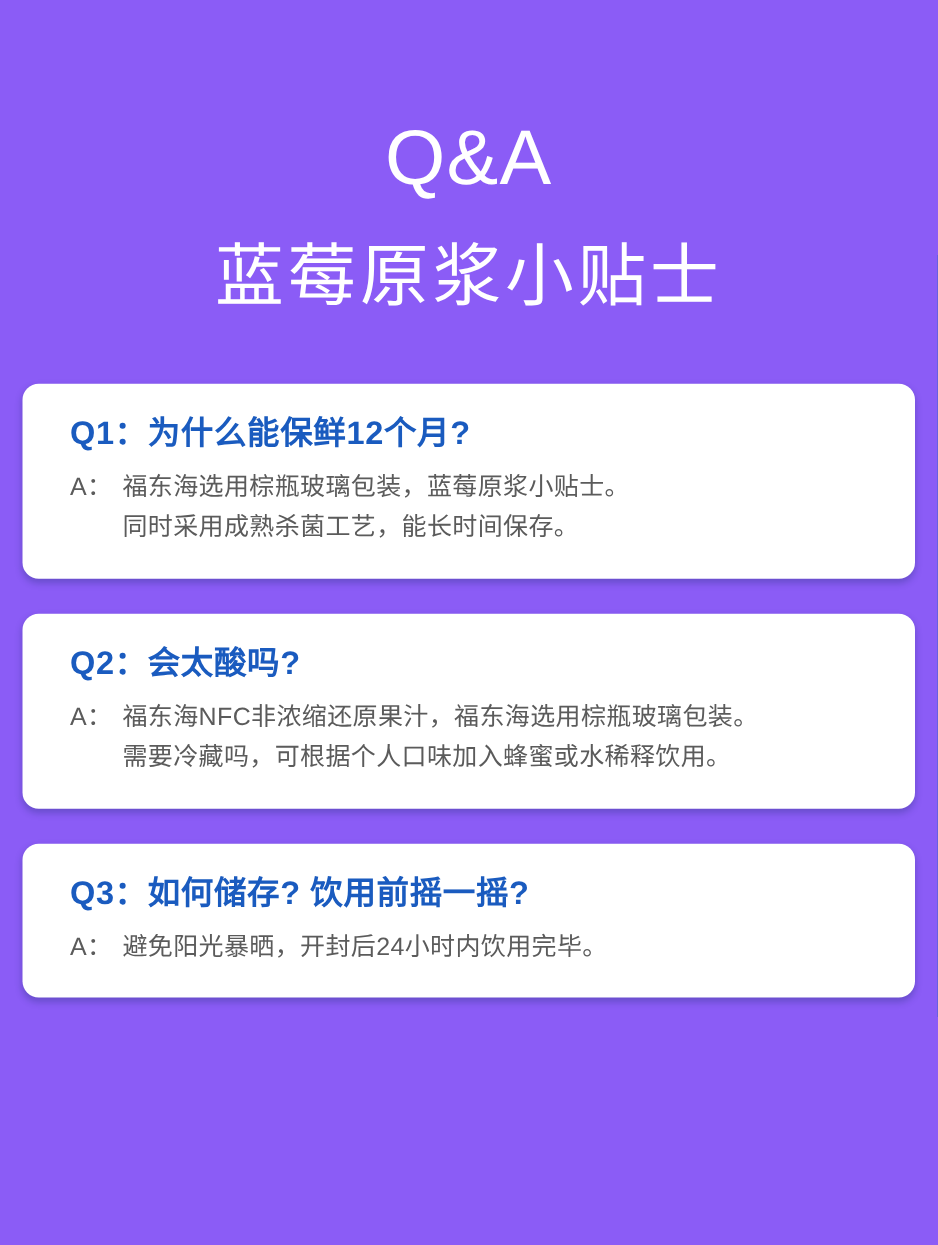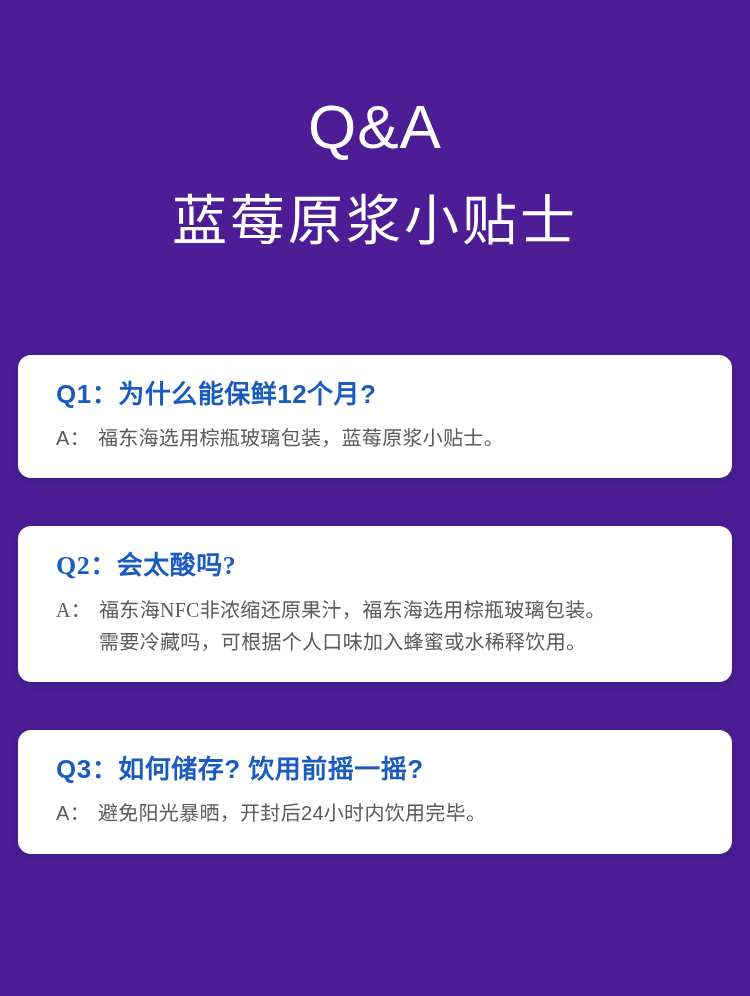--- a/index.html
+++ b/index.html
@@ -62,21 +62,20 @@
     flex: 0 0 auto;
   }
 
   .qa-card {
     background: #ffffff;
     border-radius: 13px;
     box-shadow: 0 3px 6px rgba(10, 40, 90, 0.28);
     padding: 22px 22px 24px 38px;
     box-sizing: border-box;
     margin-bottom: 28px;
-    margin-top: 48px;
   }
 
   .qa-card:last-child {
     margin-bottom: 0;
   }
 
   .qa-question {
     color: #1a5bbf;
     font-size: 26px;
     font-weight: 700;
@@ -112,40 +111,41 @@
     white-space: nowrap;
   }
 
   .spacer-bottom {
     flex: 1 1 auto;
   }
 </style>
 </head>
 <body style="background: rgb(42, 104, 189);">
 
-<div class="page" style="background: #4c1d95;">
+<div class="page" style="background: #8b5cf6;">
 
   <div class="header">
     <h1 class="header-title-en" style="color: rgb(255, 255, 255);">Q&amp;A</h1>
     <h2 class="header-title-cn" style="color: rgb(255, 255, 255);">蓝莓原浆小贴士</h2>
   </div>
 
   <div class="cards">
 
     <div class="qa-card" style="background: rgb(255, 255, 255);">
       <div class="qa-question" style="color: rgb(26, 91, 191);">Q1：为什么能保鲜12个月?</div>
       <div class="qa-answer" style="color: rgb(91, 91, 91);">
         <span class="qa-answer-label">A：</span>
         <span class="qa-answer-lines">
           <span class="qa-answer-line">福东海选用棕瓶玻璃包装，蓝莓原浆小贴士。</span>
+          <span class="qa-answer-line">同时采用成熟杀菌工艺，能长时间保存。</span>
         </span>
       </div>
     </div>
 
-    <div class="qa-card" style="background: rgb(255, 255, 255); font-family: Liberation Serif, serif;">
+    <div class="qa-card" style="background: rgb(255, 255, 255);">
       <div class="qa-question" style="color: rgb(26, 91, 191);">Q2：会太酸吗?</div>
       <div class="qa-answer" style="color: rgb(91, 91, 91);">
         <span class="qa-answer-label">A：</span>
         <span class="qa-answer-lines">
           <span class="qa-answer-line">福东海NFC非浓缩还原果汁，福东海选用棕瓶玻璃包装。</span>
           <span class="qa-answer-line">需要冷藏吗，可根据个人口味加入蜂蜜或水稀释饮用。</span>
         </span>
       </div>
     </div>
 

